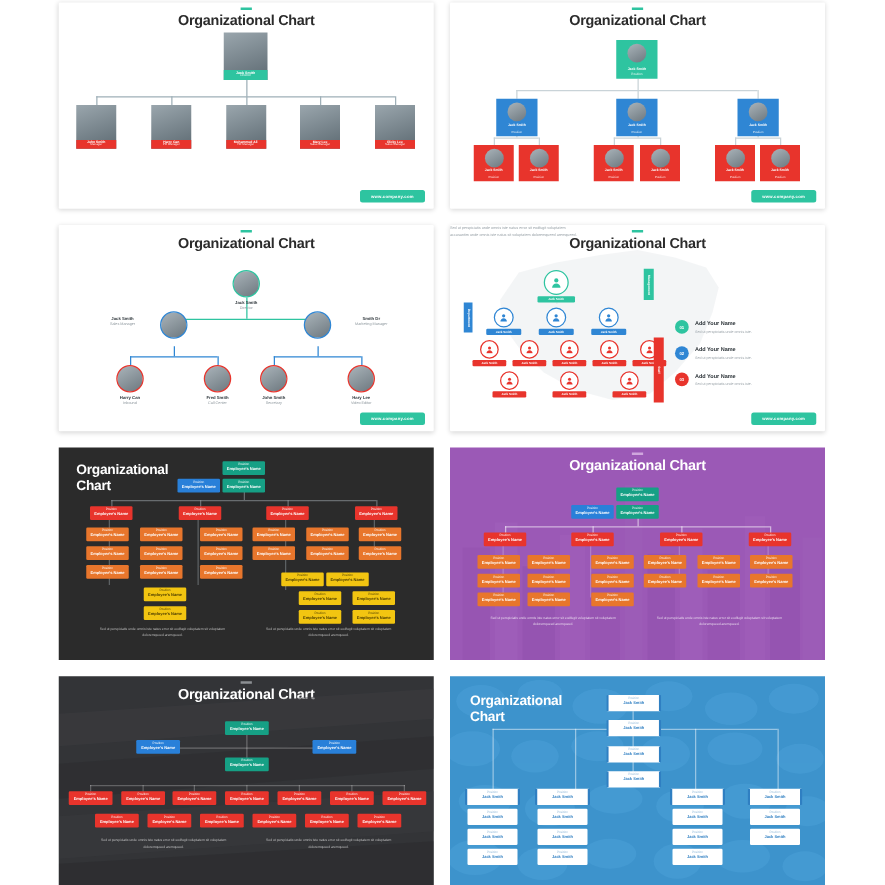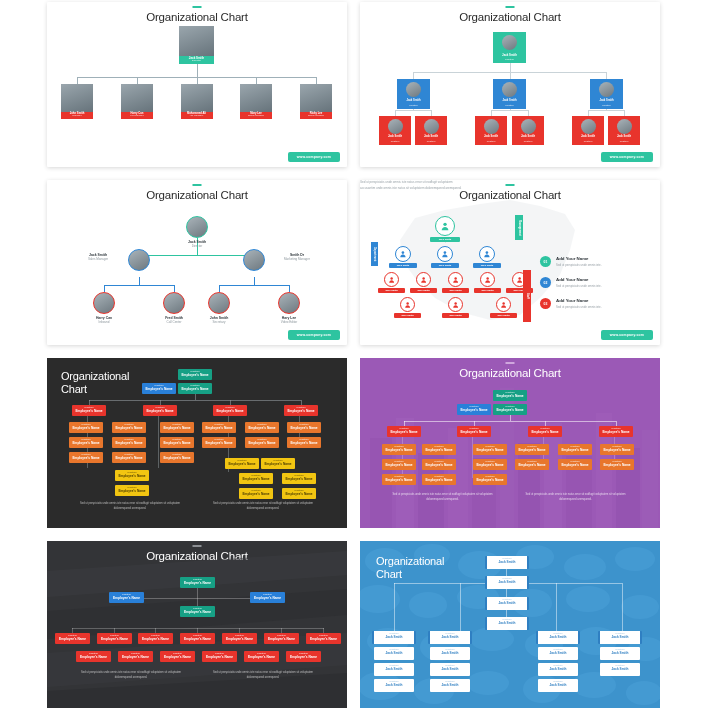--- a/index.html
+++ b/index.html
@@ -28,21 +28,21 @@
     box-shadow: 0 1px 4px rgba(0,0,0,.16);
     border-radius: 1px;
   }
   .tick {
     position: absolute; top: 4px; left: 50%;
     transform: translateX(-50%);
     width: 9px; height: 2px; background: #2ec4a0;
   }
   .title {
     text-align: center;
-    font-weight: normal;
+    font-weight: bold;
     font-size: 11.5px;
     color: #2b2b2b;
     letter-spacing: -.2px;
     padding-top: 9px;
   }
   .title.white { color: #fff; }
   .title.left {
     text-align: left; font-size: 11px; line-height: 1.15;
     padding: 0; position: absolute; left: 14px; top: 12px; width: 110px;
   }

